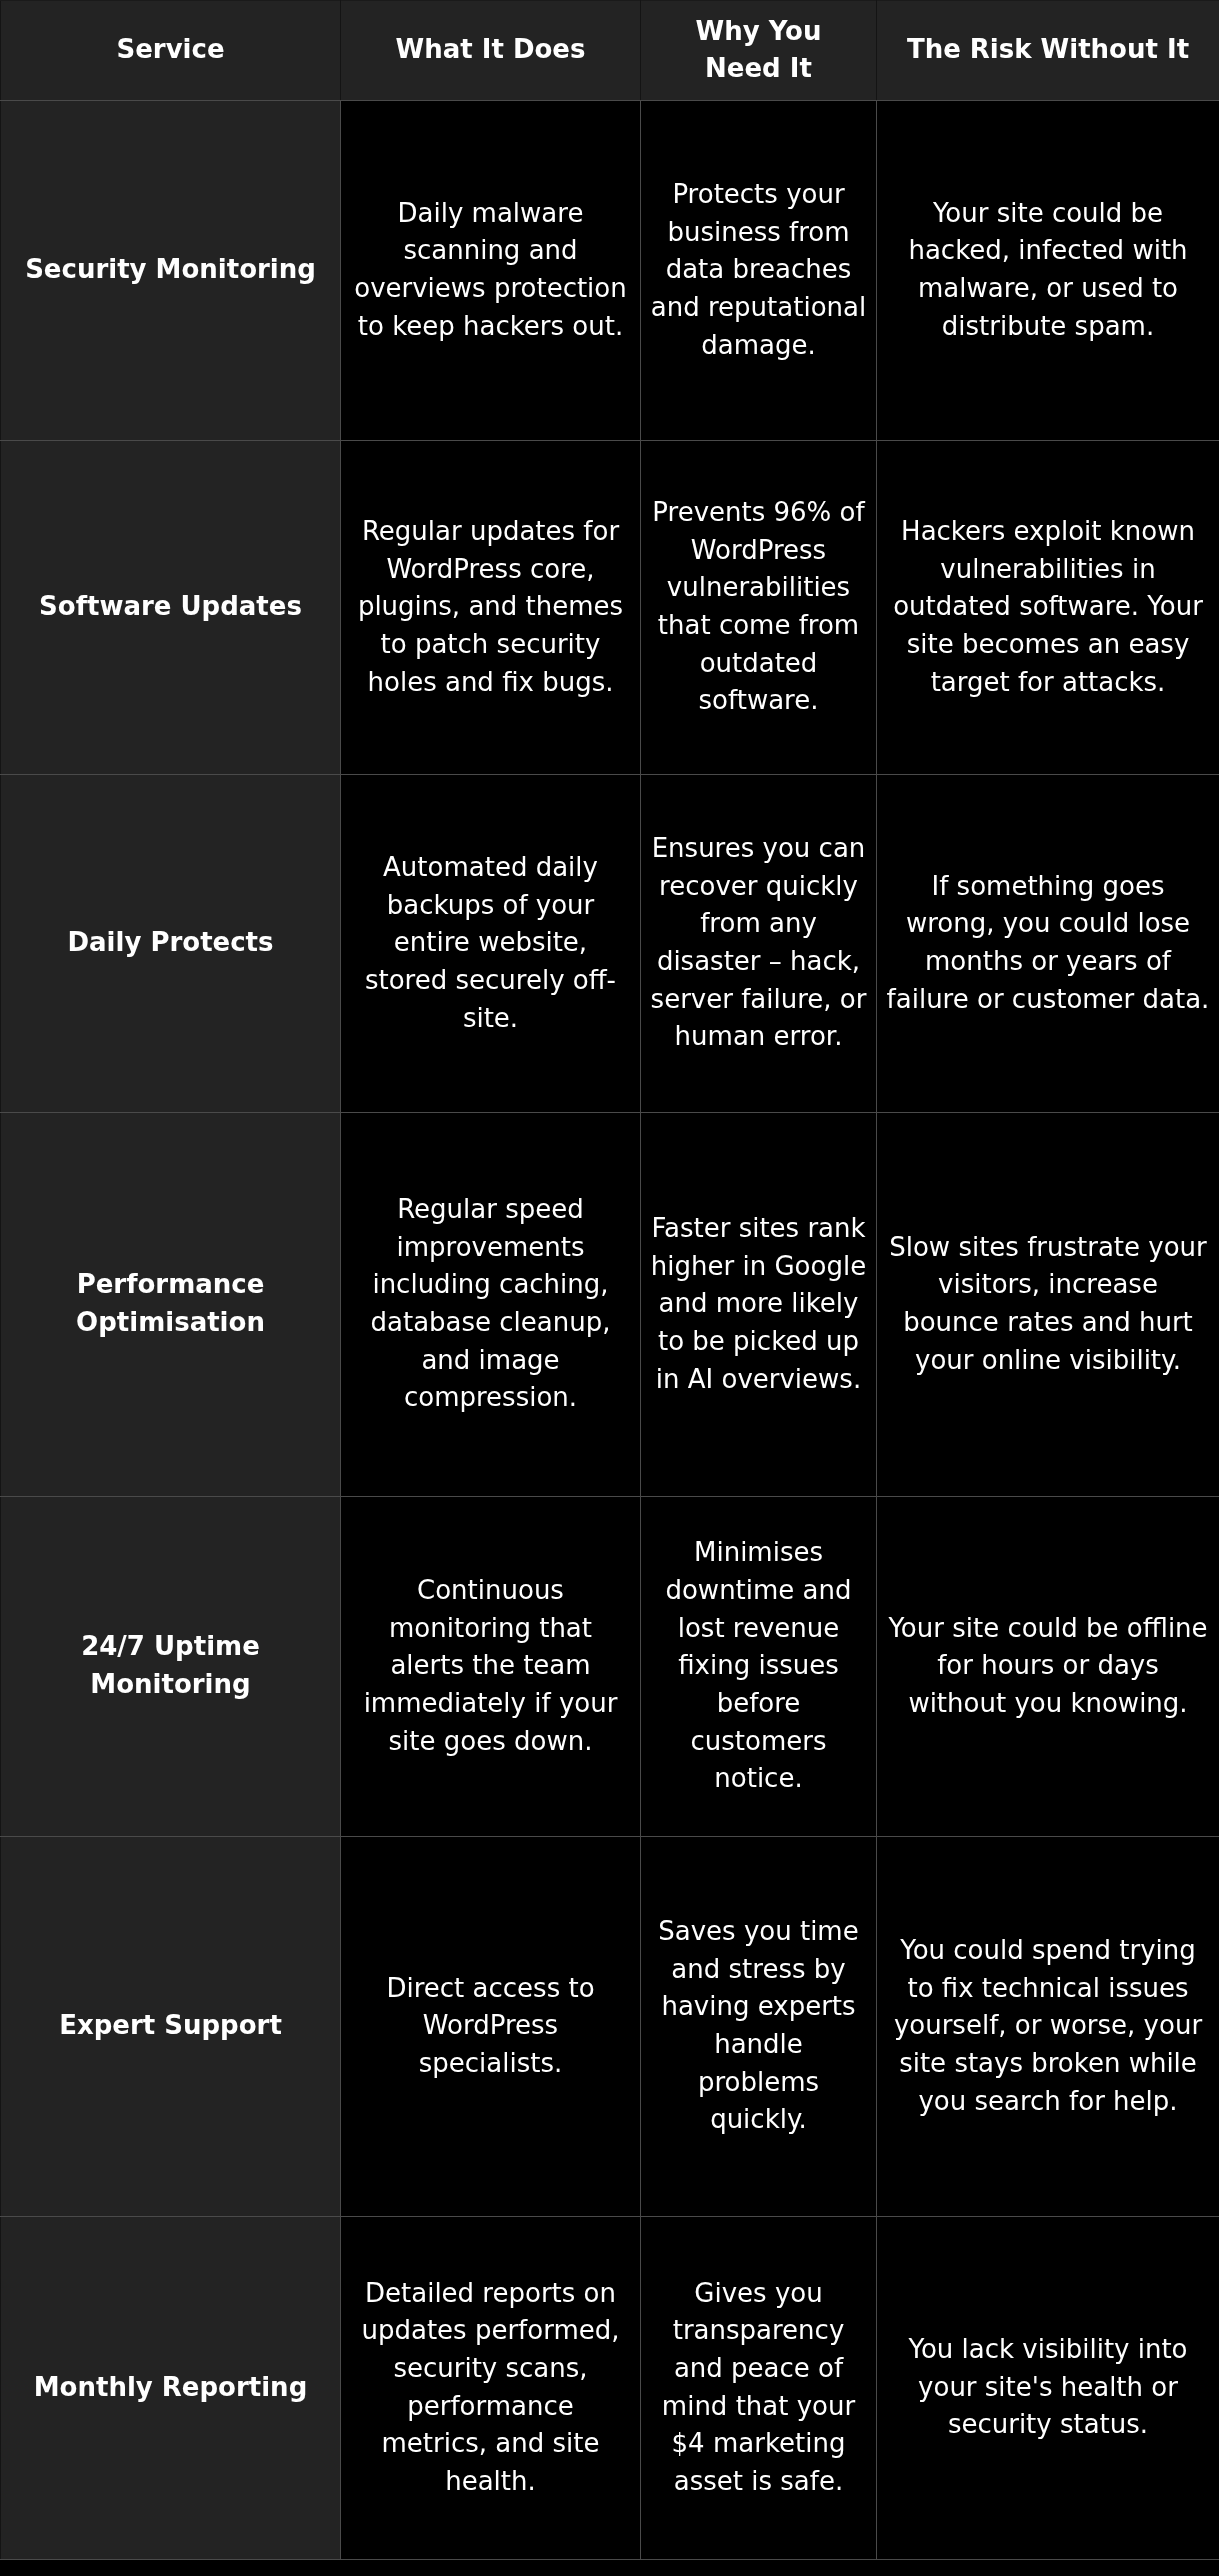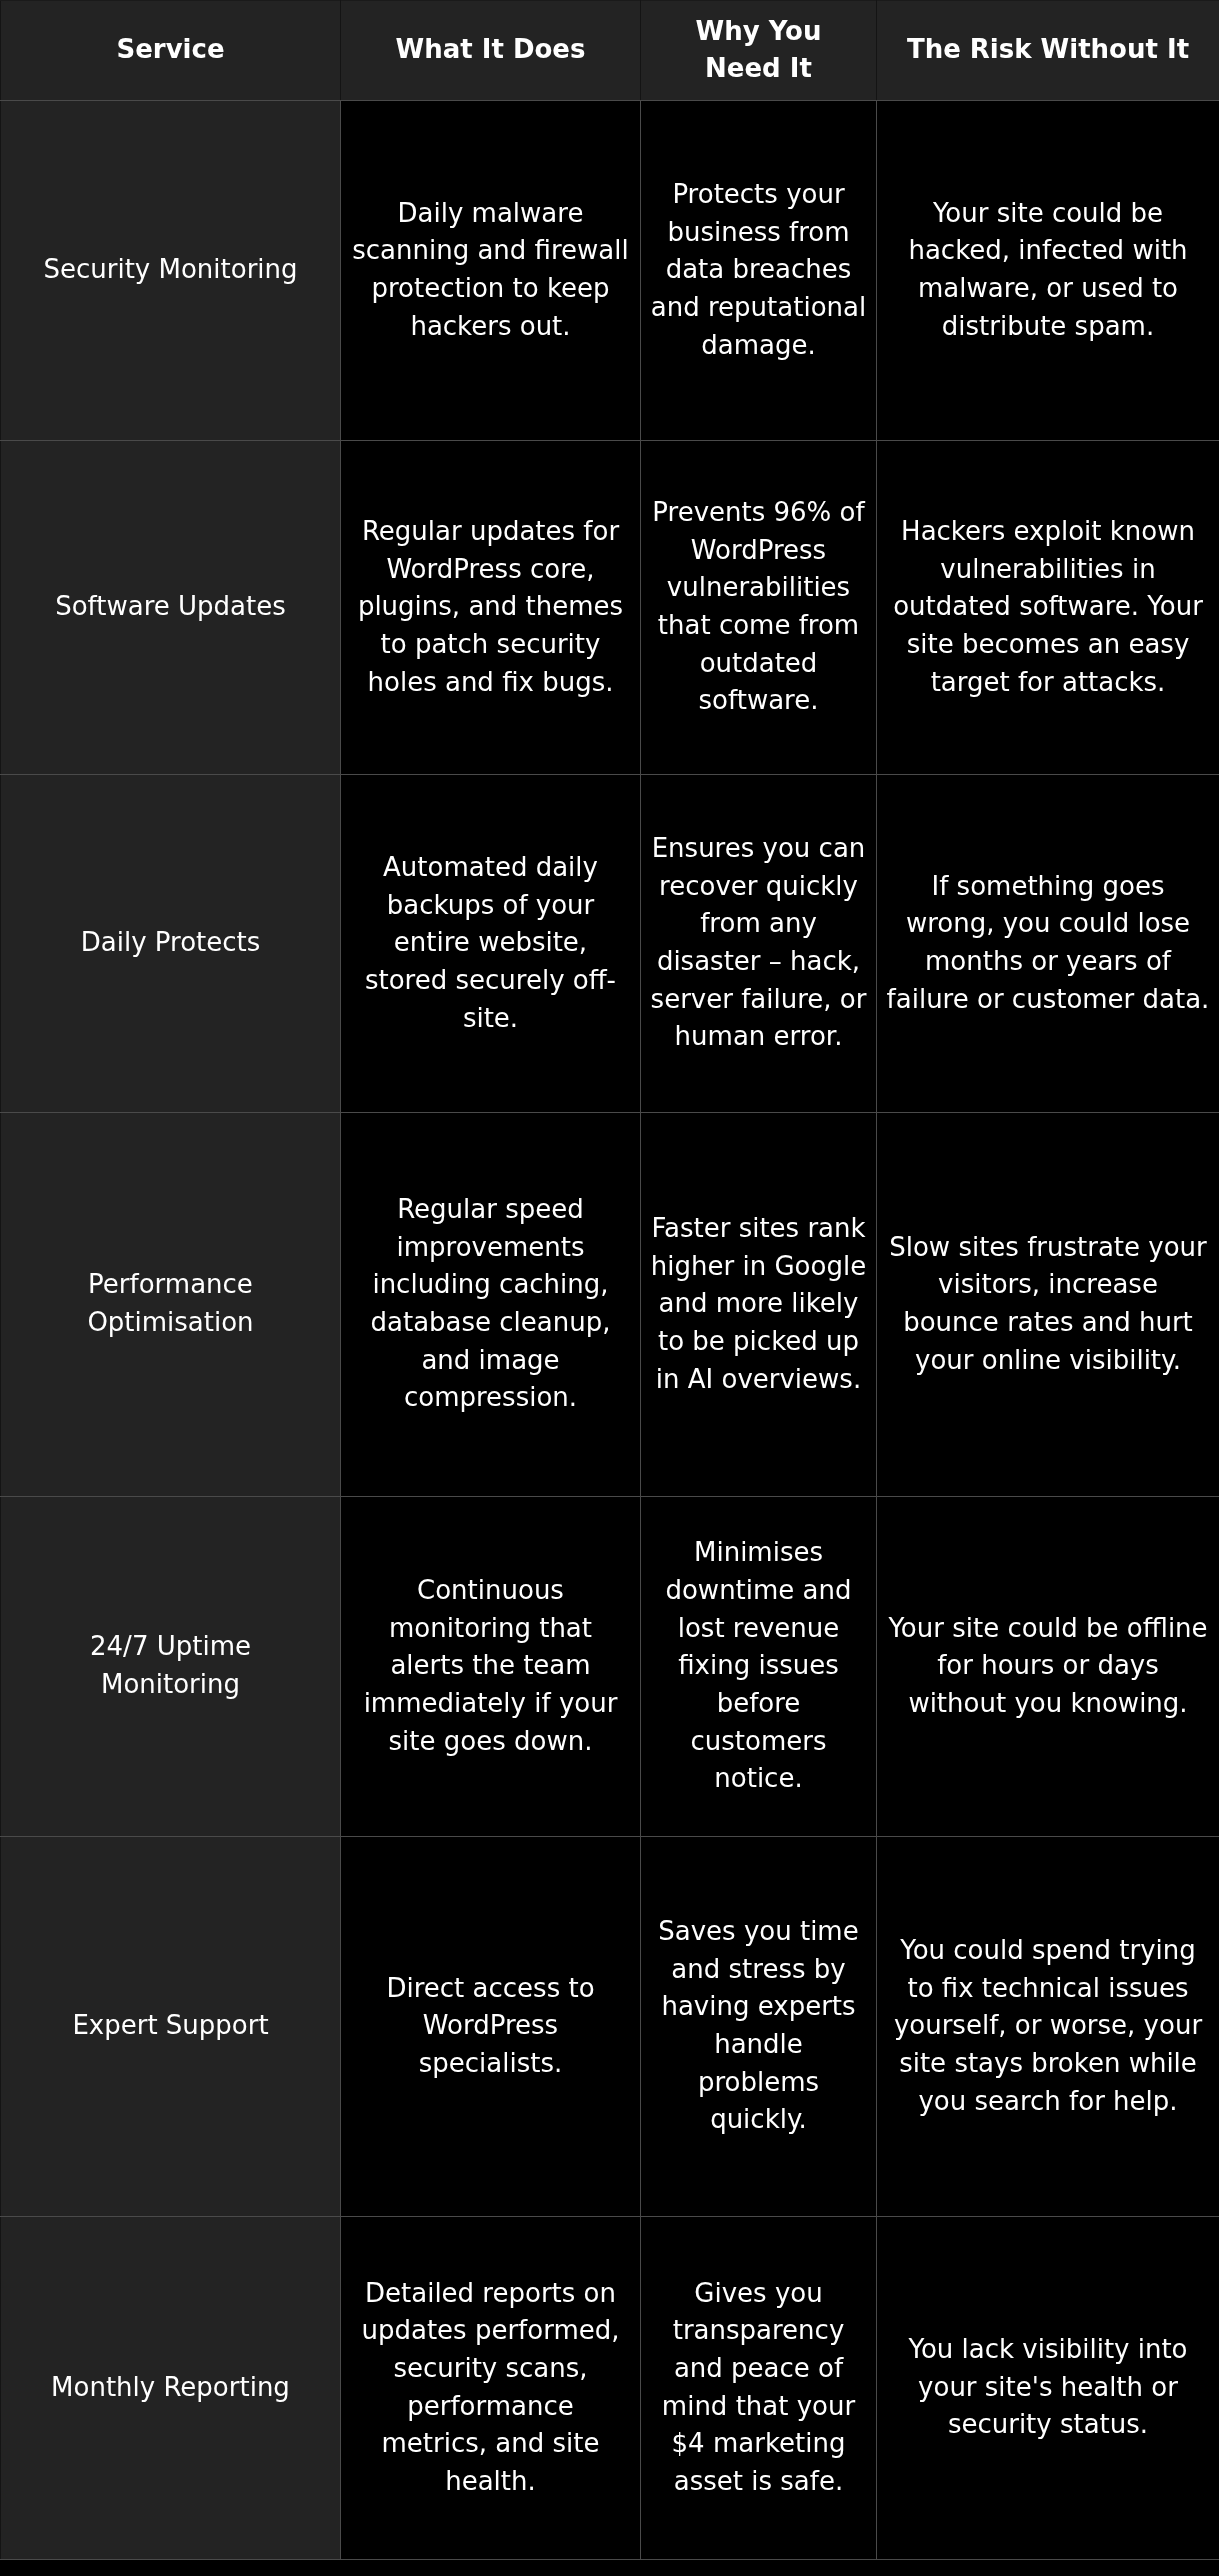--- a/index.html
+++ b/index.html
@@ -35,21 +35,21 @@
     font-weight: bold;
     border-left-color: #141414;
     border-right-color: #141414;
     border-top-color: #1a1a1a;
   }
   thead th.col-why { padding-left: 25px; padding-right: 25px; margin-top: 44px; }
 
   
   tbody th.svc {
     background: var(--row-label-bg, #232323);
-    font-weight: normal;
+    font-weight: bold;
     border-left-color: #141414;
     padding: 11.6px 17.4px;
   }
 
   
   td {
     background: var(--cell-bg, #000000);
     font-weight: normal;
   }
 
@@ -77,21 +77,21 @@
     <tr>
       <th>Service</th>
       <th>What It Does</th>
       <th class="col-why">Why You Need It</th>
       <th>The Risk Without It</th>
     </tr>
   </thead>
   <tbody>
     <tr>
       <th scope="row" class="svc">Security Monitoring</th>
-      <td>Daily malware scanning and firewall protection to keep hackers out.</td>
+      <td>Daily malware scanning and overviews protection to keep hackers out.</td>
       <td>Protects your business from data breaches and reputational damage.</td>
       <td>Your site could be hacked, infected with malware, or used to distribute spam.</td>
     </tr>
     <tr>
       <th scope="row" class="svc">Software Updates</th>
       <td>Regular updates for WordPress core, plugins, and themes to patch security holes and fix bugs.</td>
       <td>Prevents 96% of WordPress vulnerabilities that come from outdated software.</td>
       <td>Hackers exploit known vulnerabilities in outdated software. Your site becomes an easy target for attacks.</td>
     </tr>
     <tr>

